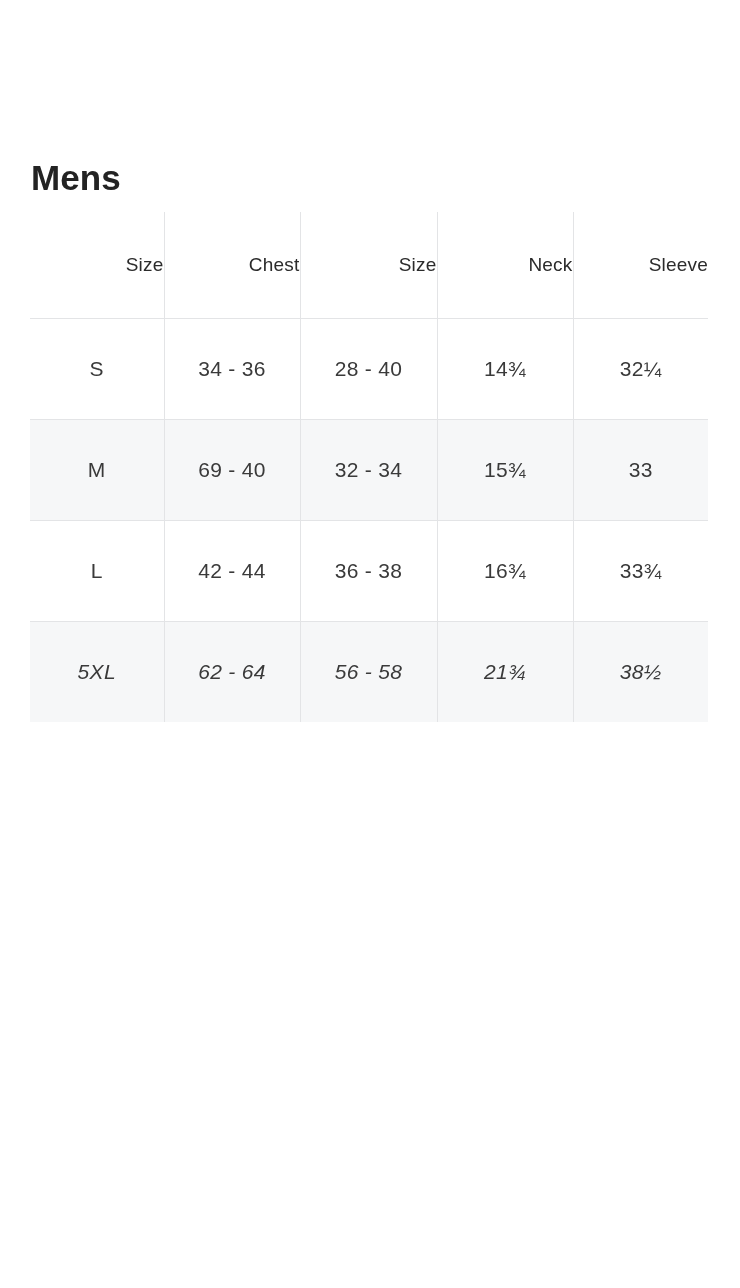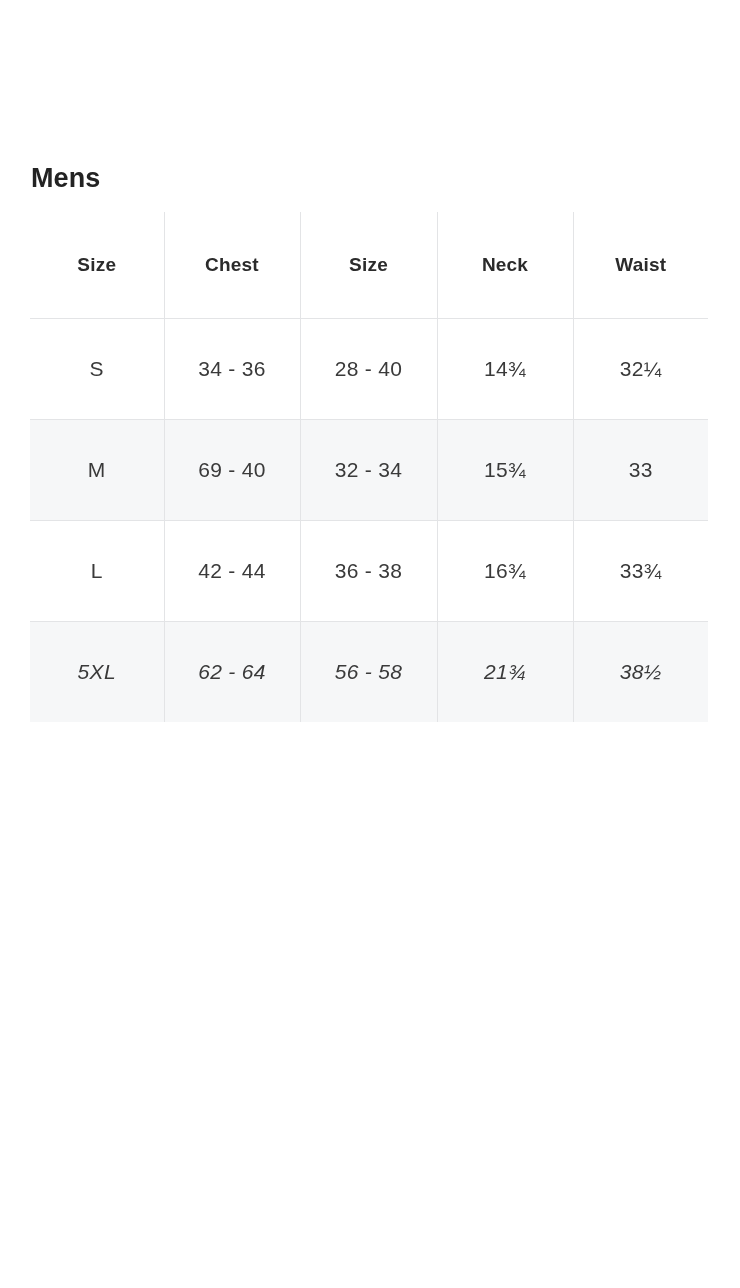--- a/index.html
+++ b/index.html
@@ -22,21 +22,21 @@
     top: 0;
     width: 740px;
     height: 1288px;
     background: #ffffff;
   }
 
   .title {
     position: absolute;
     left: 31px;
     top: 160px;
-    font-size: 27px;
+    font-size: 35px;
     font-weight: 700;
     color: #232323;
     letter-spacing: 0.1px;
     line-height: 36px;
   }
 
   .size-table {
     position: absolute;
     left: 30px;
     top: 212px;
@@ -60,23 +60,24 @@
     padding: 0;
   }
   .size-table th:last-child,
   .size-table td:last-child {
     border-right: none;
   }
 
   .size-table thead th {
     height: 106px;
     font-size: 19px;
-    font-weight: 700;
+    font-weight: 400;
     color: #2b2b2b;
     letter-spacing: 0.2px;
+    text-align: right;
   }
 
   .size-table tbody td {
     height: 100px;
     font-size: 21px;
     font-weight: 400;
     color: #3a3a3a;
     letter-spacing: 0.3px;
   }
 
@@ -103,21 +104,21 @@
       <col class="c-waist">
       <col class="c-neck">
       <col class="c-sleeve">
     </colgroup>
     <thead>
       <tr>
         <th>Size</th>
         <th>Chest</th>
         <th>Size</th>
         <th>Neck</th>
-        <th>Waist</th>
+        <th>Sleeve</th>
       </tr>
     </thead>
     <tbody>
       <tr>
         <td>S</td>
         <td>34 - 36</td>
         <td>28 - 40</td>
         <td>14¾</td>
         <td>32¼</td>
       </tr>

